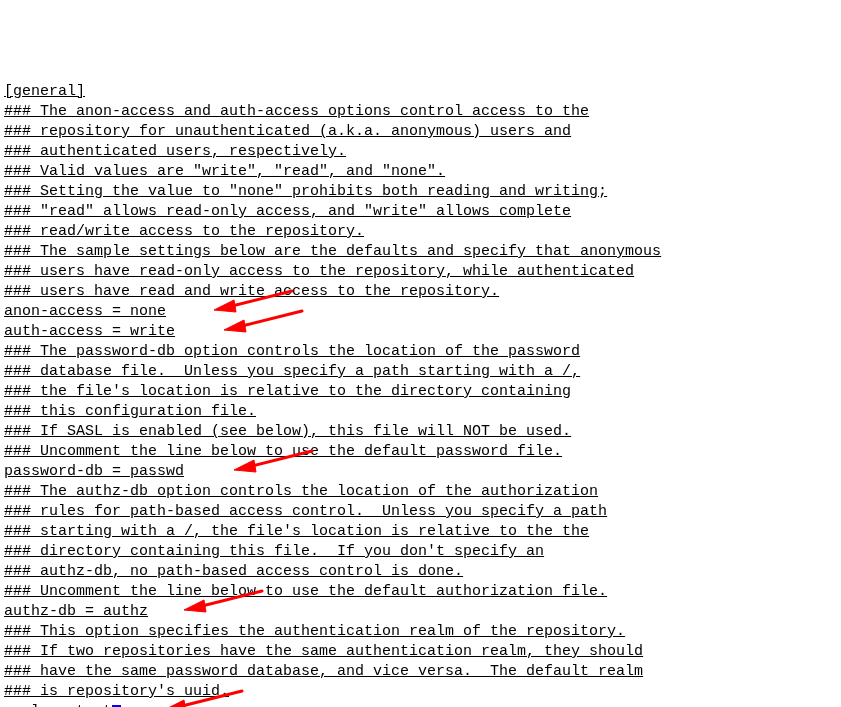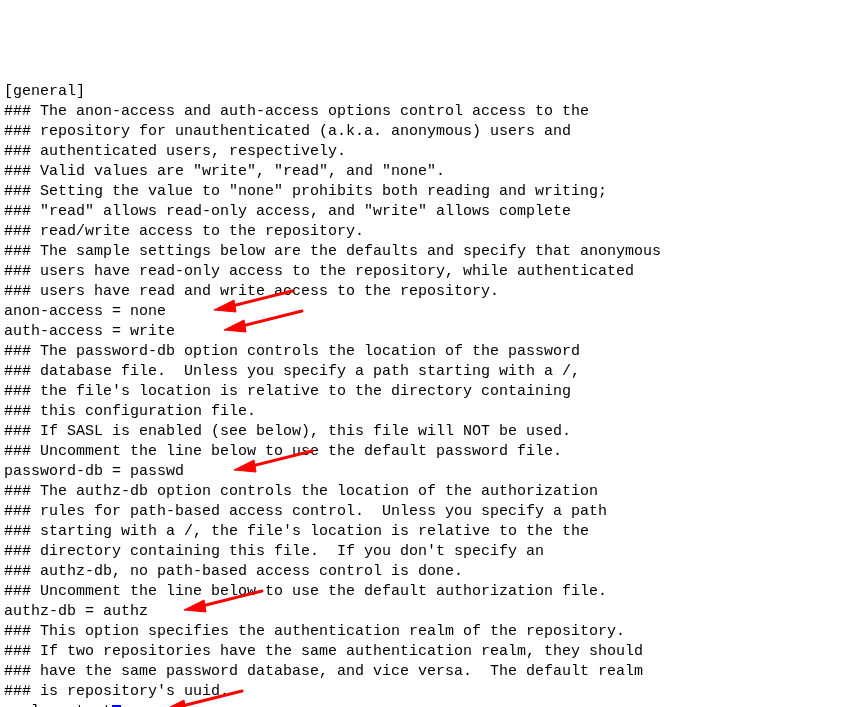--- a/index.html
+++ b/index.html
@@ -16,20 +16,21 @@
     position: relative;
     overflow: hidden;
   }
   .editor {
     position: relative;
   }
   .line {
     display: block;
     position: relative;
     height: 20px;
+    text-decoration: underline;
   }
   .cursor-block {
     display: inline-block;
     width: 9px;
     height: 16px;
     background: #0000ff;
     vertical-align: text-bottom;
     margin-bottom: -1px;
   }
   .arrow {

